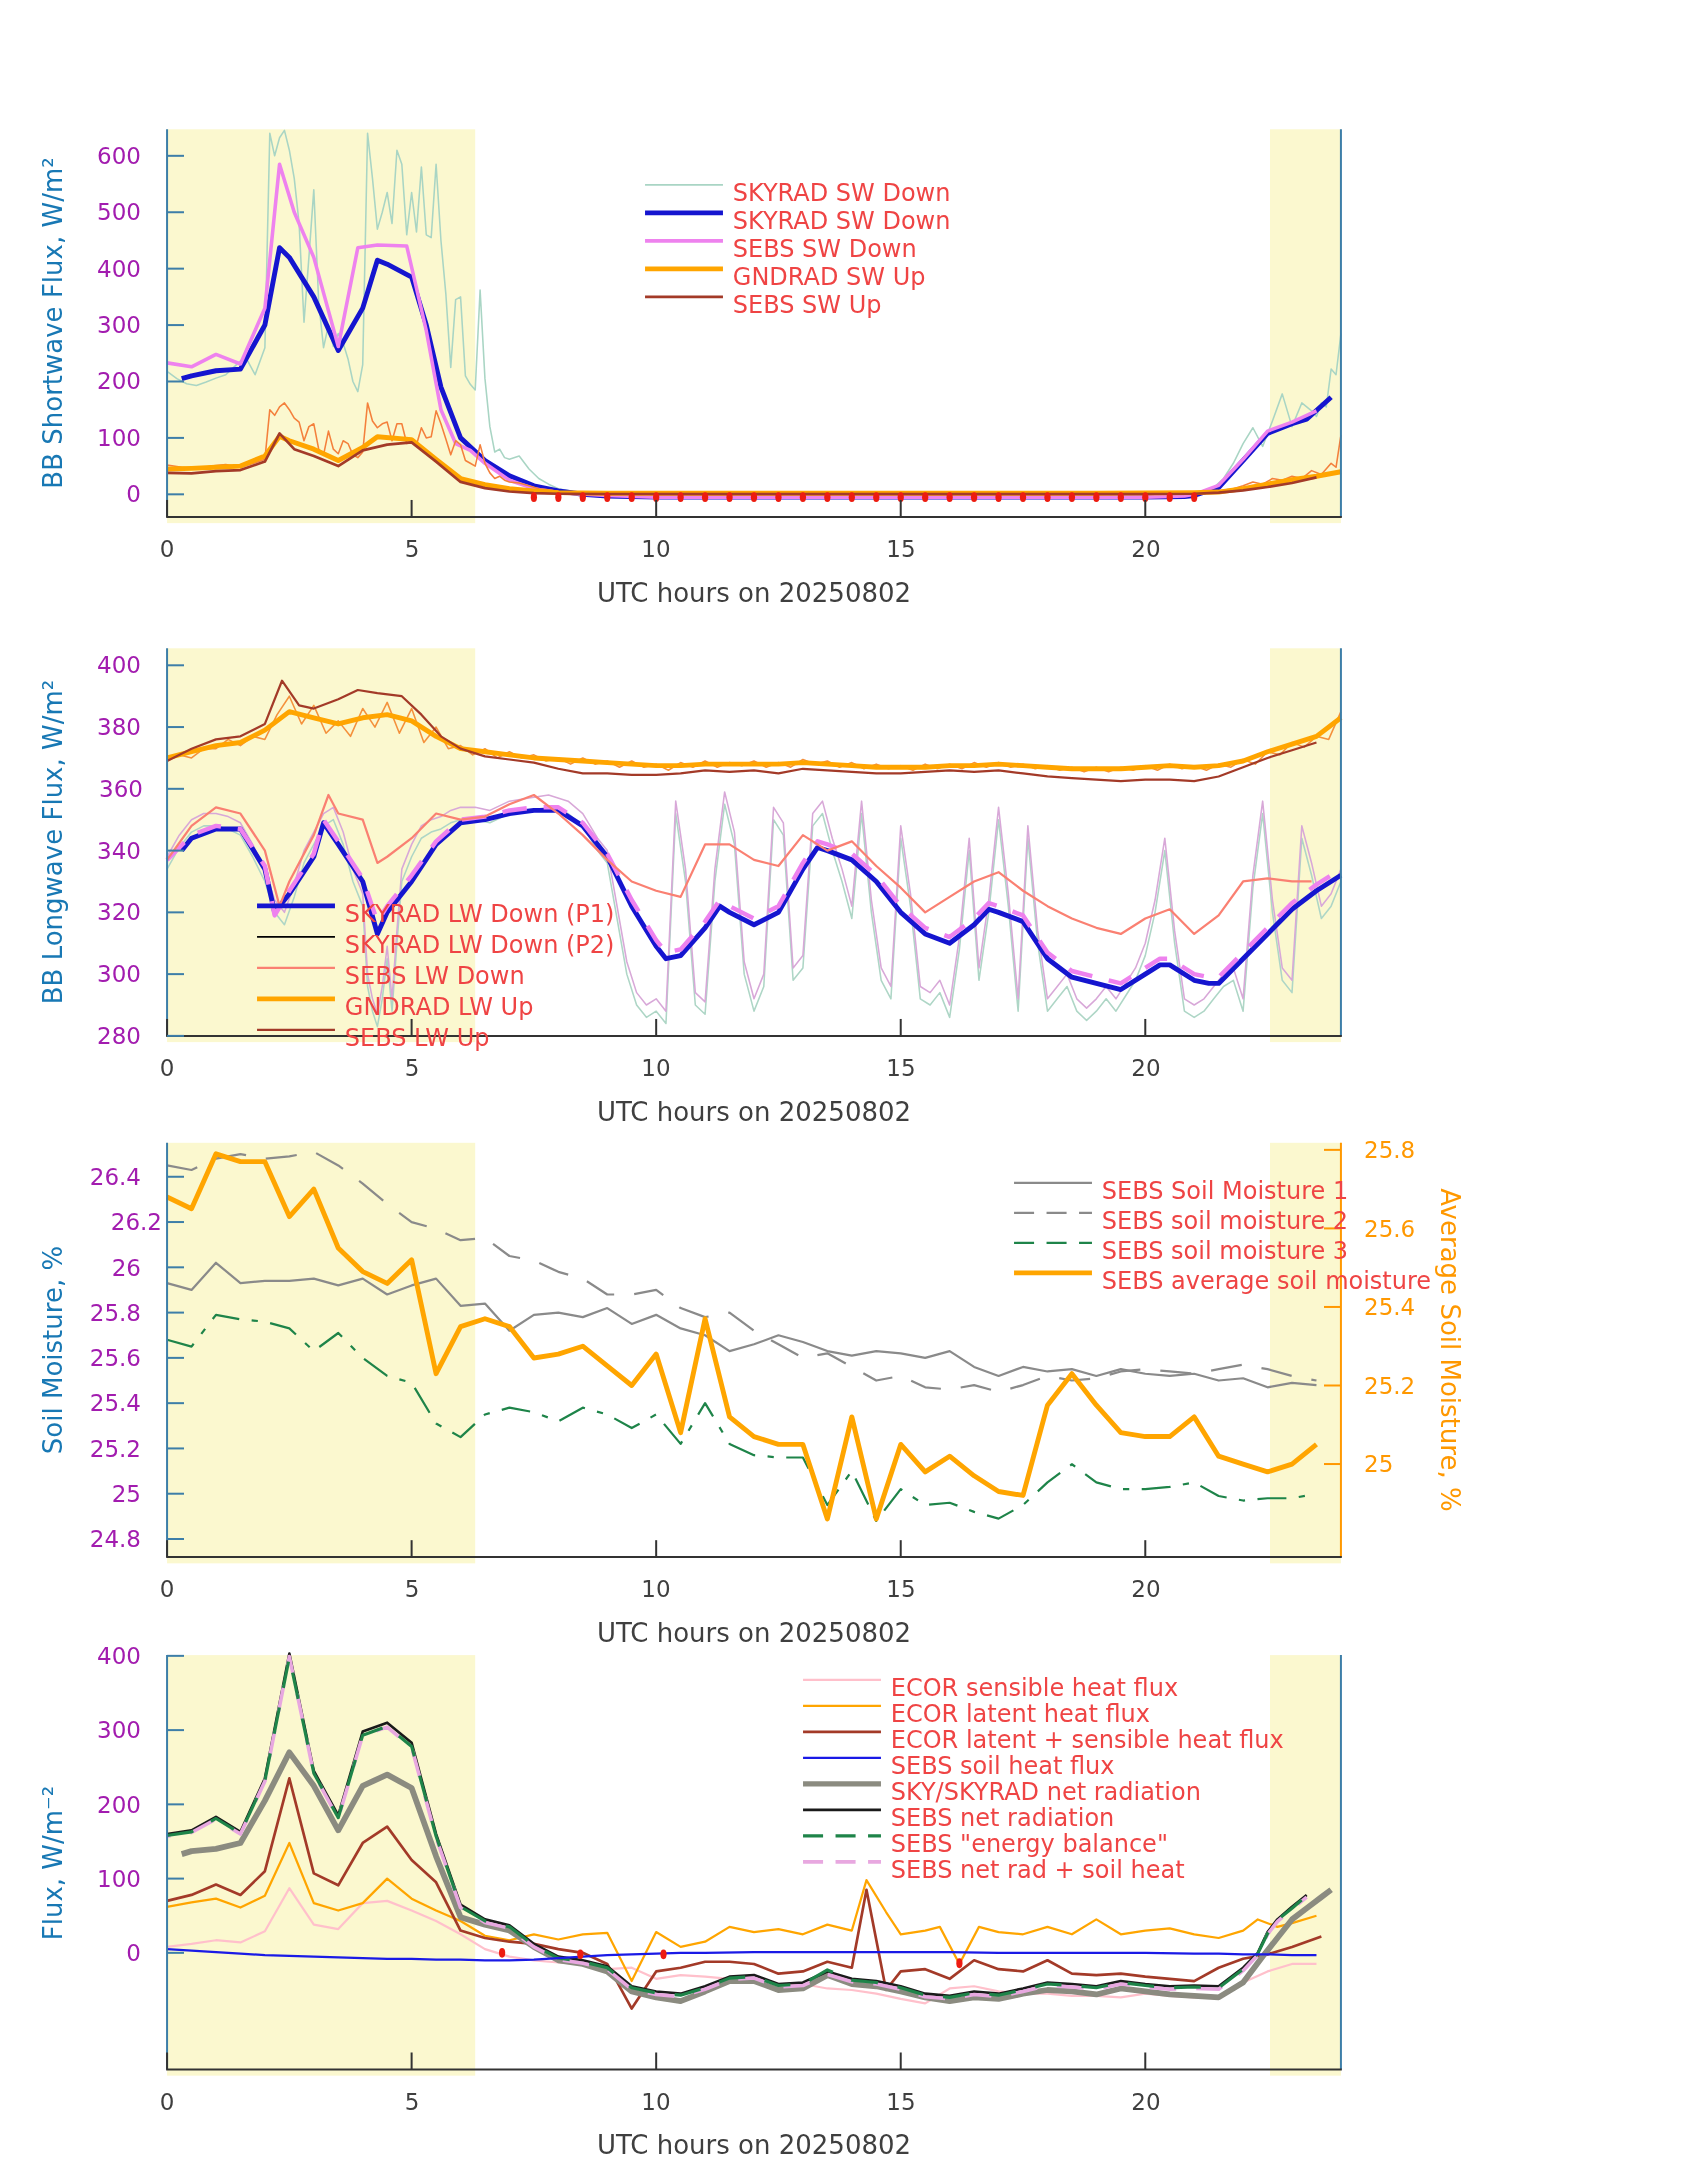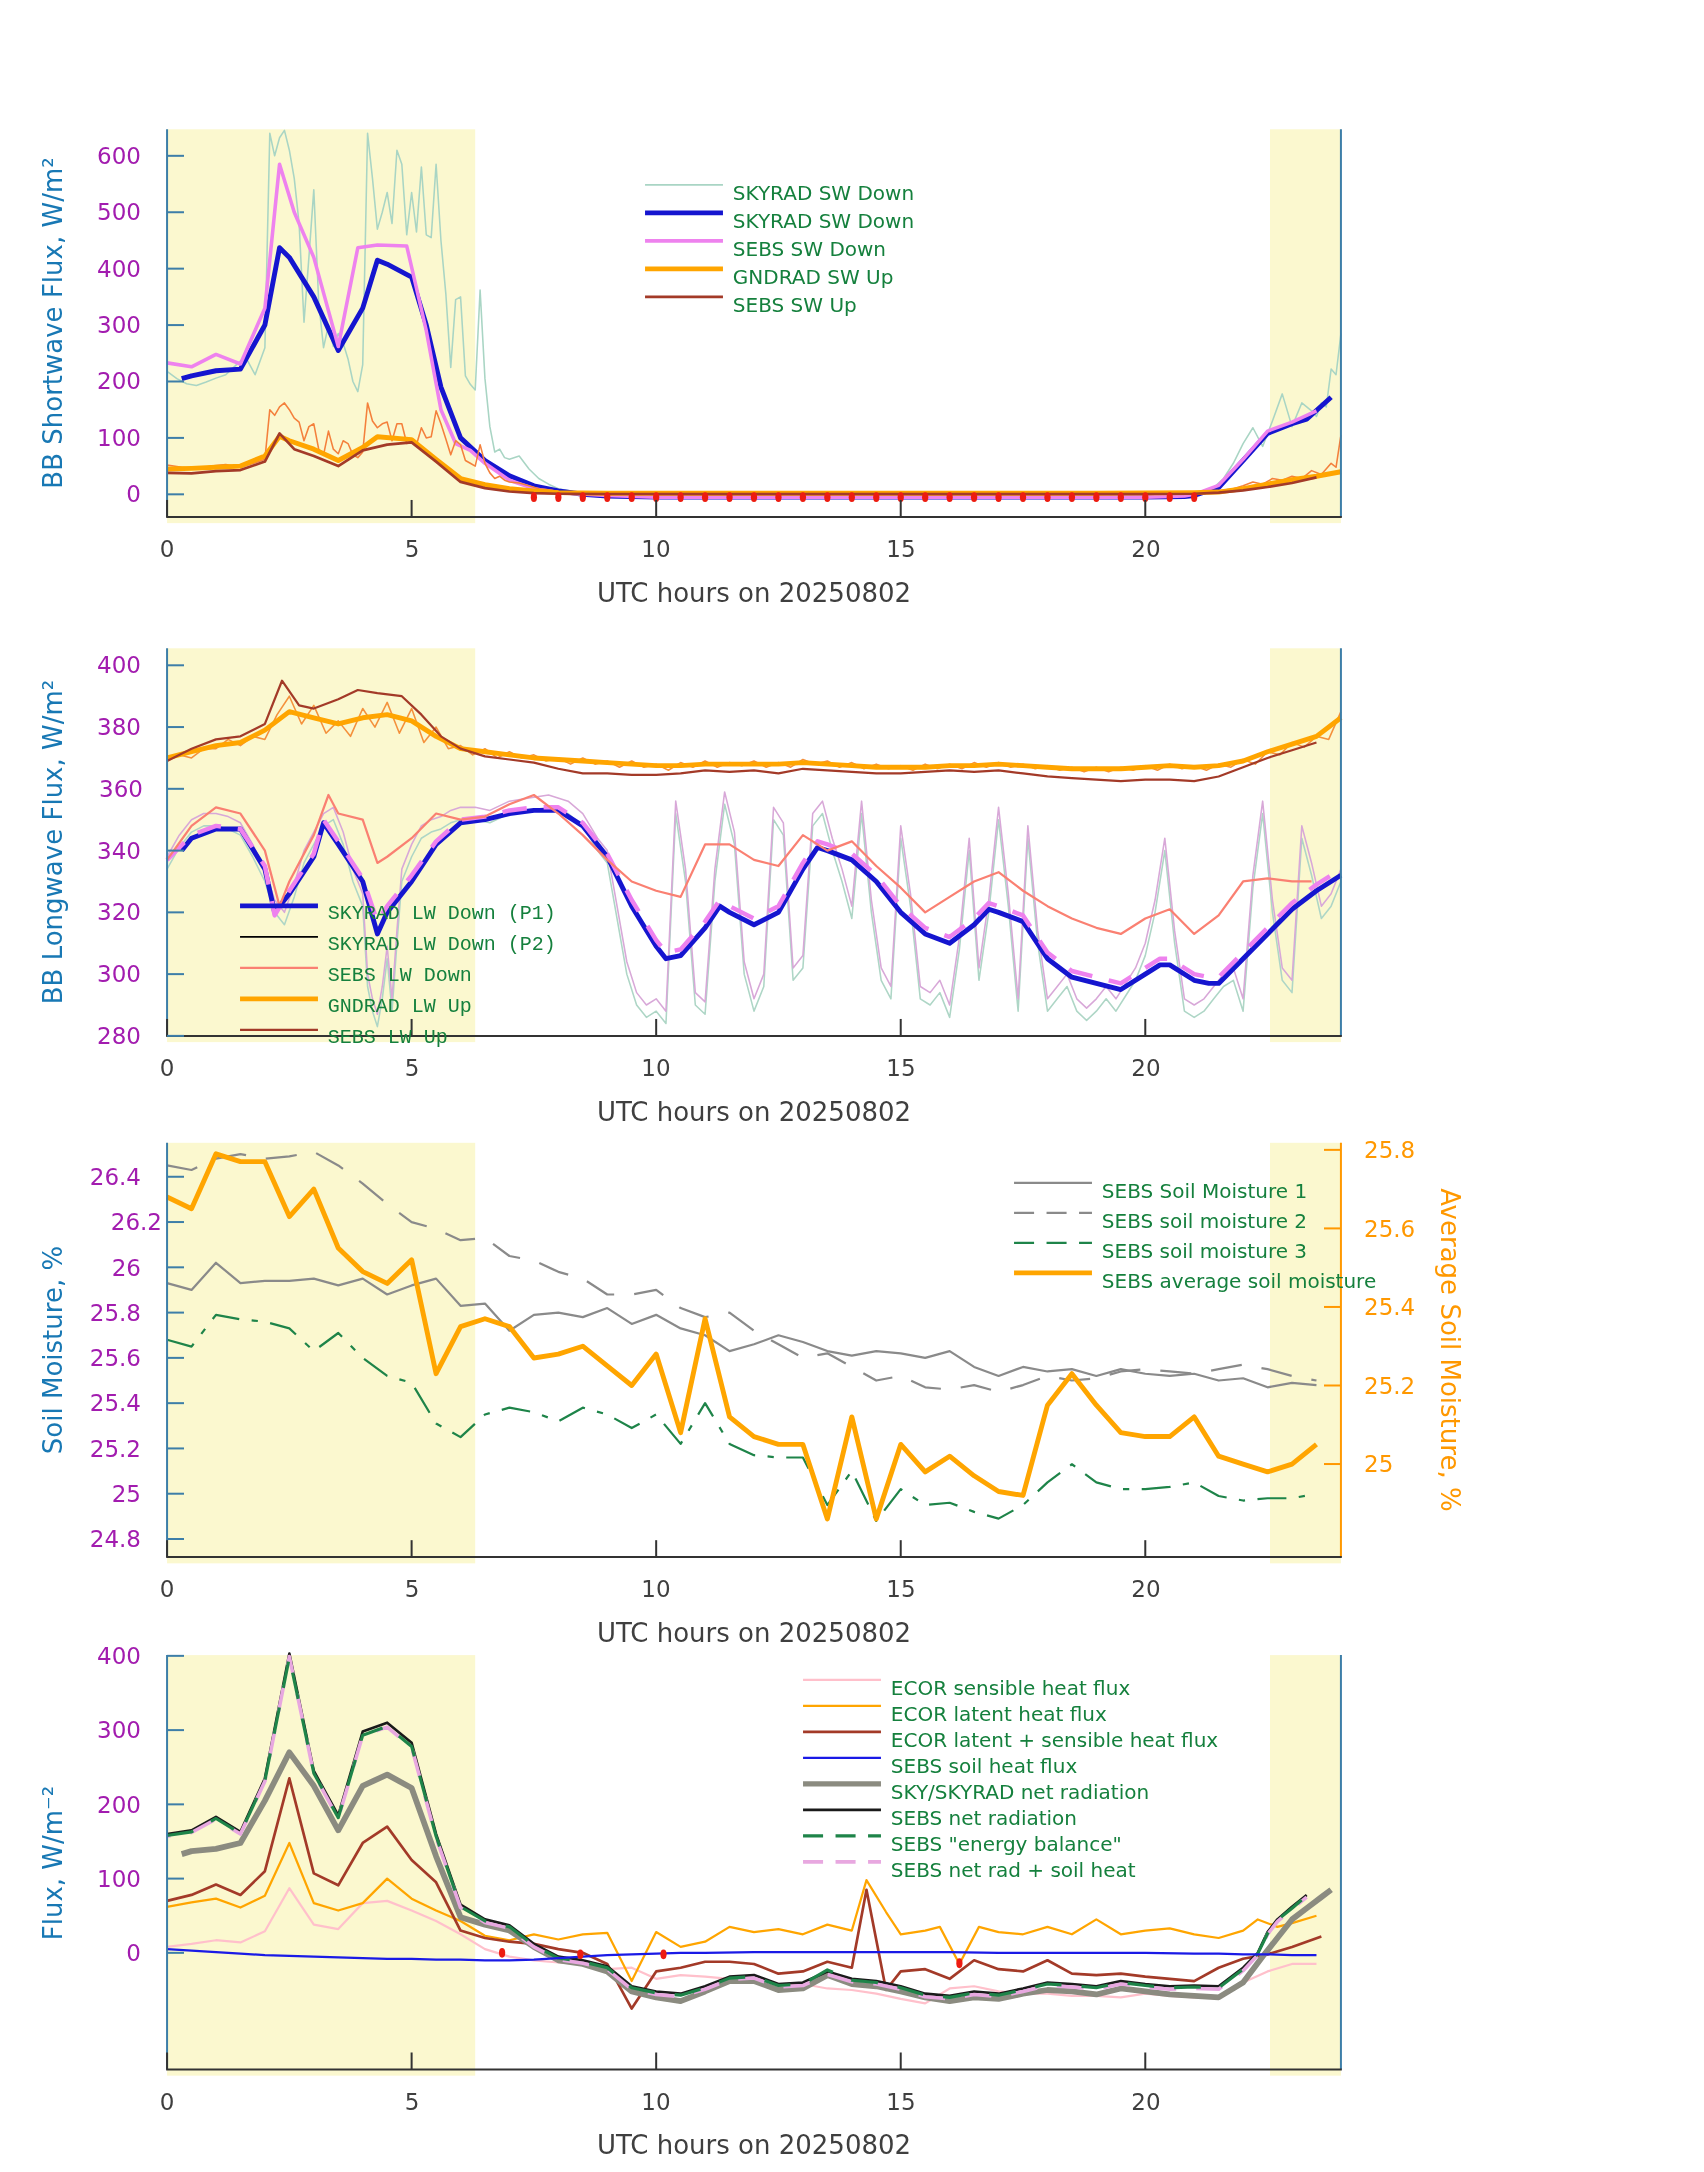--- a/index.html
+++ b/index.html
@@ -9,21 +9,21 @@
   .lbl{position:absolute;white-space:nowrap;}
   .xtick{font-size:23px;color:#3f3f3f;transform:translateX(-50%);}
   .ytick{font-size:23px;color:#a21caf;text-align:right;transform:translateY(-50%);}
   .ytick-r{font-size:23px;color:#ff9800;transform:translateY(-50%);}
   .axlab{font-size:26px;color:#3f3f3f;transform:translateX(-50%);}
   .ylab{font-size:26px;color:#1878b4;transform:translate(-50%,-50%) rotate(-90deg);}
   .ylab-r{font-size:26px;color:#ff9800;transform:translate(-50%,-50%) rotate(90deg);}
   .legend{position:absolute;}
   .lrow{display:flex;align-items:center;height:var(--lh);}
   .lswatch{display:block;}
-  .llab{font-size:20px;color:#15803d;margin-left:9.8px;margin-top:16px;}
+  .llab{font-size:24px;color:#ef4444;margin-left:9.8px;margin-top:16px;}
 </style>
 </head>
 <body>
 
 <div id="figure">
   <svg id="plot" xmlns="http://www.w3.org/2000/svg" width="1704" height="2172" viewBox="0 0 3825 4875">
       <g>
         <rect x="375" y="290" width="691.6875" height="884" fill="#fbf8cf"></rect>
         <rect x="2850.8020833333335" y="290" width="159.19791666666652" height="884" fill="#fbf8cf"></rect>
         <polyline points="375.0,833.3 397.0,849.7 418.9,861.1 440.9,864.9 462.8,857.3 484.8,848.5 506.8,840.9 528.7,820.6 550.7,800.3 572.6,840.9 594.6,780.1 605.6,298.9 616.5,349.5 627.5,309.0 638.5,292.5 649.5,336.9 660.5,400.2 671.4,501.5 682.4,723.1 693.4,577.5 704.4,425.5 715.4,678.8 726.3,780.1 737.3,729.4 748.3,777.6 759.3,748.4 770.3,770.0 781.2,805.4 792.2,856.1 803.2,878.9 814.2,818.1 825.1,298.9 836.1,400.2 847.1,514.1 858.1,476.2 869.1,431.8 880.0,501.5 891.0,336.9 902.0,368.5 913.0,526.8 924.0,431.8 934.9,520.5 945.9,374.8 956.9,526.8 967.9,533.1 978.9,368.5 989.8,539.5 1000.8,659.8 1011.8,824.4 1022.8,672.4 1033.8,666.1 1044.7,843.4 1055.7,862.4 1066.7,875.1 1077.7,650.9 1088.6,849.7 1099.6,957.4 1110.6,1014.4 1121.6,1008.0 1132.6,1027.0 1143.5,1030.8 1165.5,1023.2 1187.5,1052.4 1209.4,1073.9 1231.4,1086.6 1253.3,1096.7 1286.3,1103.0 1319.2,1105.5 1363.1,1106.8 1472.9,1108.1 1692.5,1108.1 1912.1,1108.1 2131.7,1108.1 2351.3,1108.1 2570.8,1108.1 2658.7,1106.8 2702.6,1101.7 2724.5,1094.1 2746.5,1073.9 2768.5,1039.7 2790.4,995.4 2812.4,959.9 2834.3,1001.7 2856.3,944.7 2878.3,883.9 2900.2,957.4 2922.2,904.2 2944.1,921.9 2955.1,934.6 2966.1,904.2 2977.1,913.1 2988.0,828.2 2999.0,840.9 3010.0,748.4" fill="none" stroke="#a9d5c4" stroke-width="3.5" stroke-linejoin="round" stroke-linecap="butt"></polyline>
@@ -217,21 +217,21 @@
       <div class="lbl xtick" style="left: 1146px; top: 1055px;">20</div>
       <div class="lbl ytick" style="top: 1036px; left: 0px; width: 141px;">280</div>
       <div class="lbl ytick" style="top: 974px; left: 0px; width: 141px;">300</div>
       <div class="lbl ytick" style="top: 912px; left: 0px; width: 141px;">320</div>
       <div class="lbl ytick" style="top: 851px; left: 0px; width: 141px;">340</div>
       <div class="lbl ytick" style="top: 789px; left: 2px; width: 141px;">360</div>
       <div class="lbl ytick" style="top: 727px; left: 0px; width: 141px;">380</div>
       <div class="lbl ytick" style="top: 665px; left: 0px; width: 141px;">400</div>
       <div class="lbl axlab" style="left: 754px; top: 1097px;">UTC hours on 20250802</div>
       <div class="lbl ylab" style="left: 53px; top: 842px;">BB Longwave Flux, W/m²</div>
-      <div class="legend" style="left: 240px; top: 890px; font-family: Liberation Mono, monospace; --lh: 31px;">
+      <div class="legend" style="left: 257px; top: 890px; --lh: 31px;">
         <div class="lrow">
           <svg width="78" height="9.8" class="lswatch" viewBox="0 0 175 22">
             <line x1="0" x2="175" y1="11" y2="11" stroke="#1515cf" stroke-width="11"></line>
           </svg>
           <span class="llab">SKYRAD LW Down (P1)</span>
         </div>
         <div class="lrow">
           <svg width="78" height="9.8" class="lswatch" viewBox="0 0 175 22">
             <line x1="0" x2="175" y1="11" y2="11" stroke="#000" stroke-width="4"></line>
           </svg>

